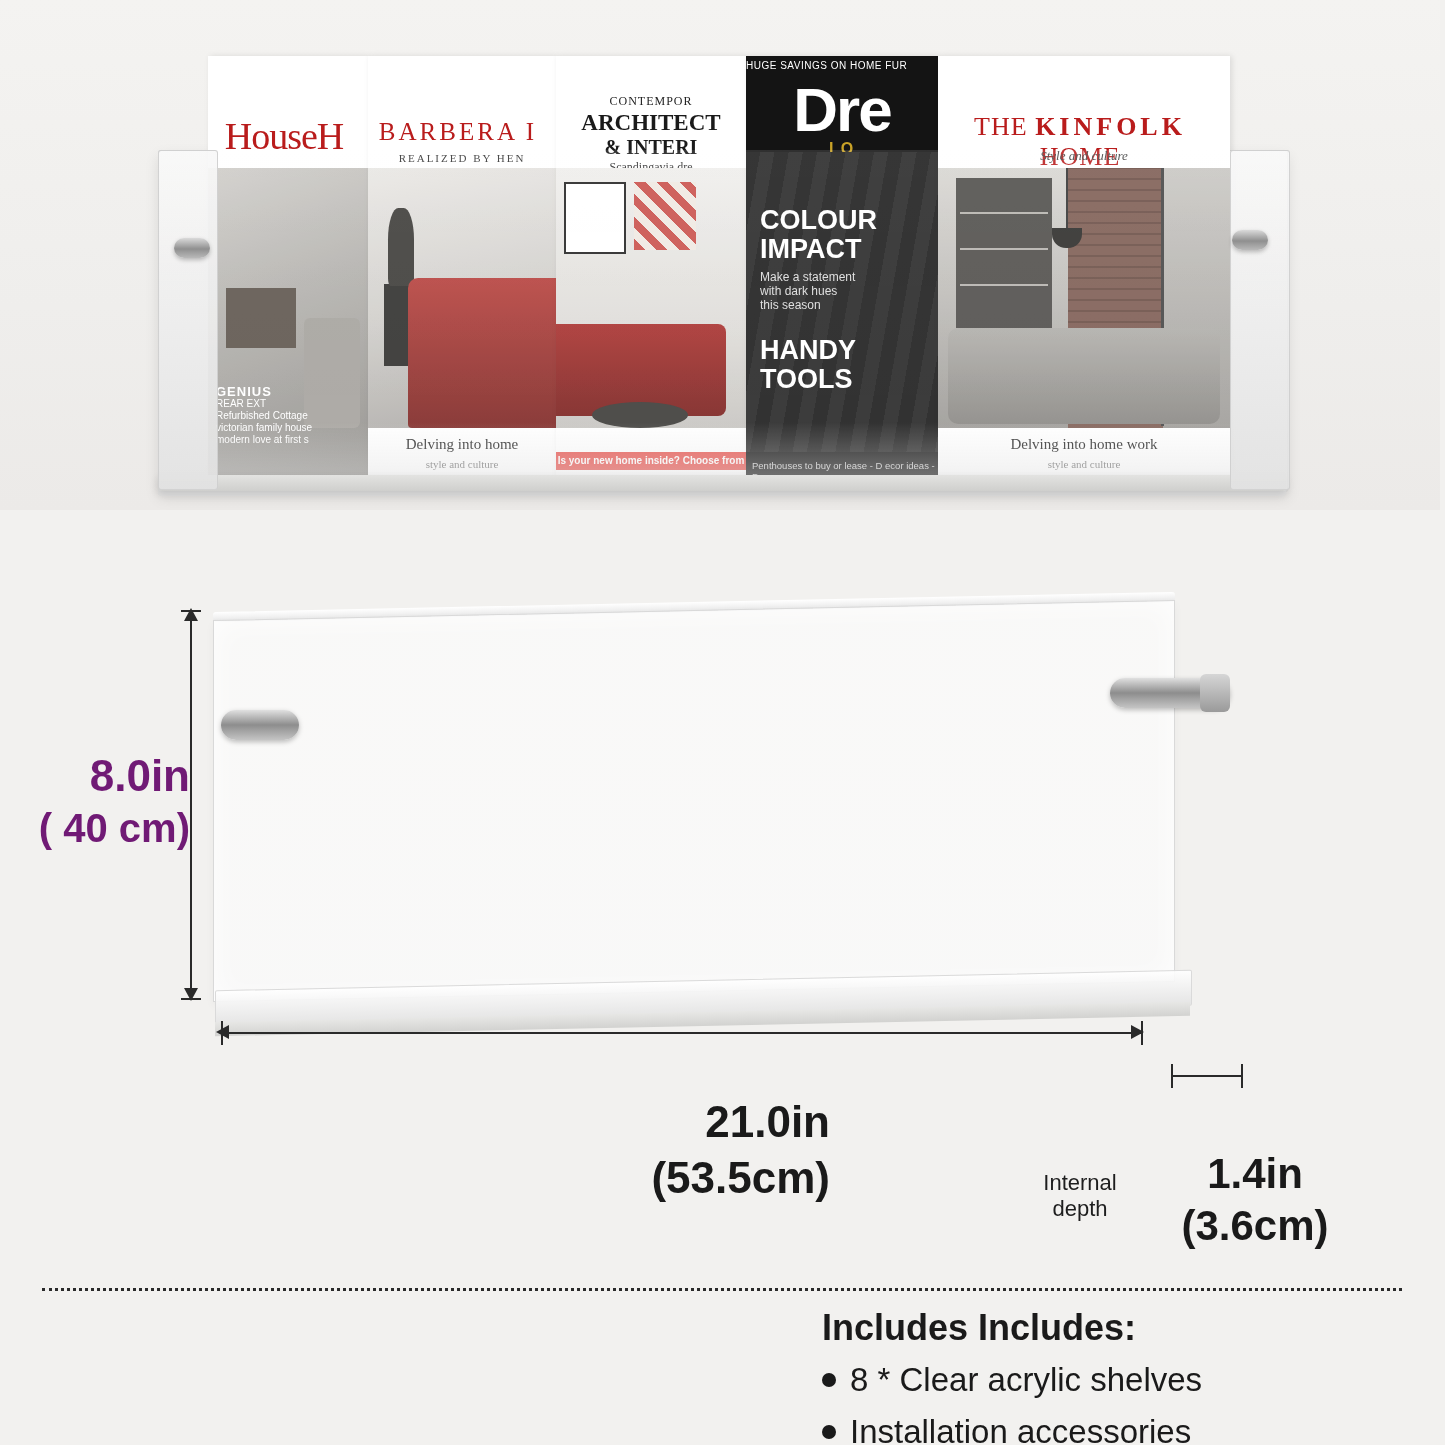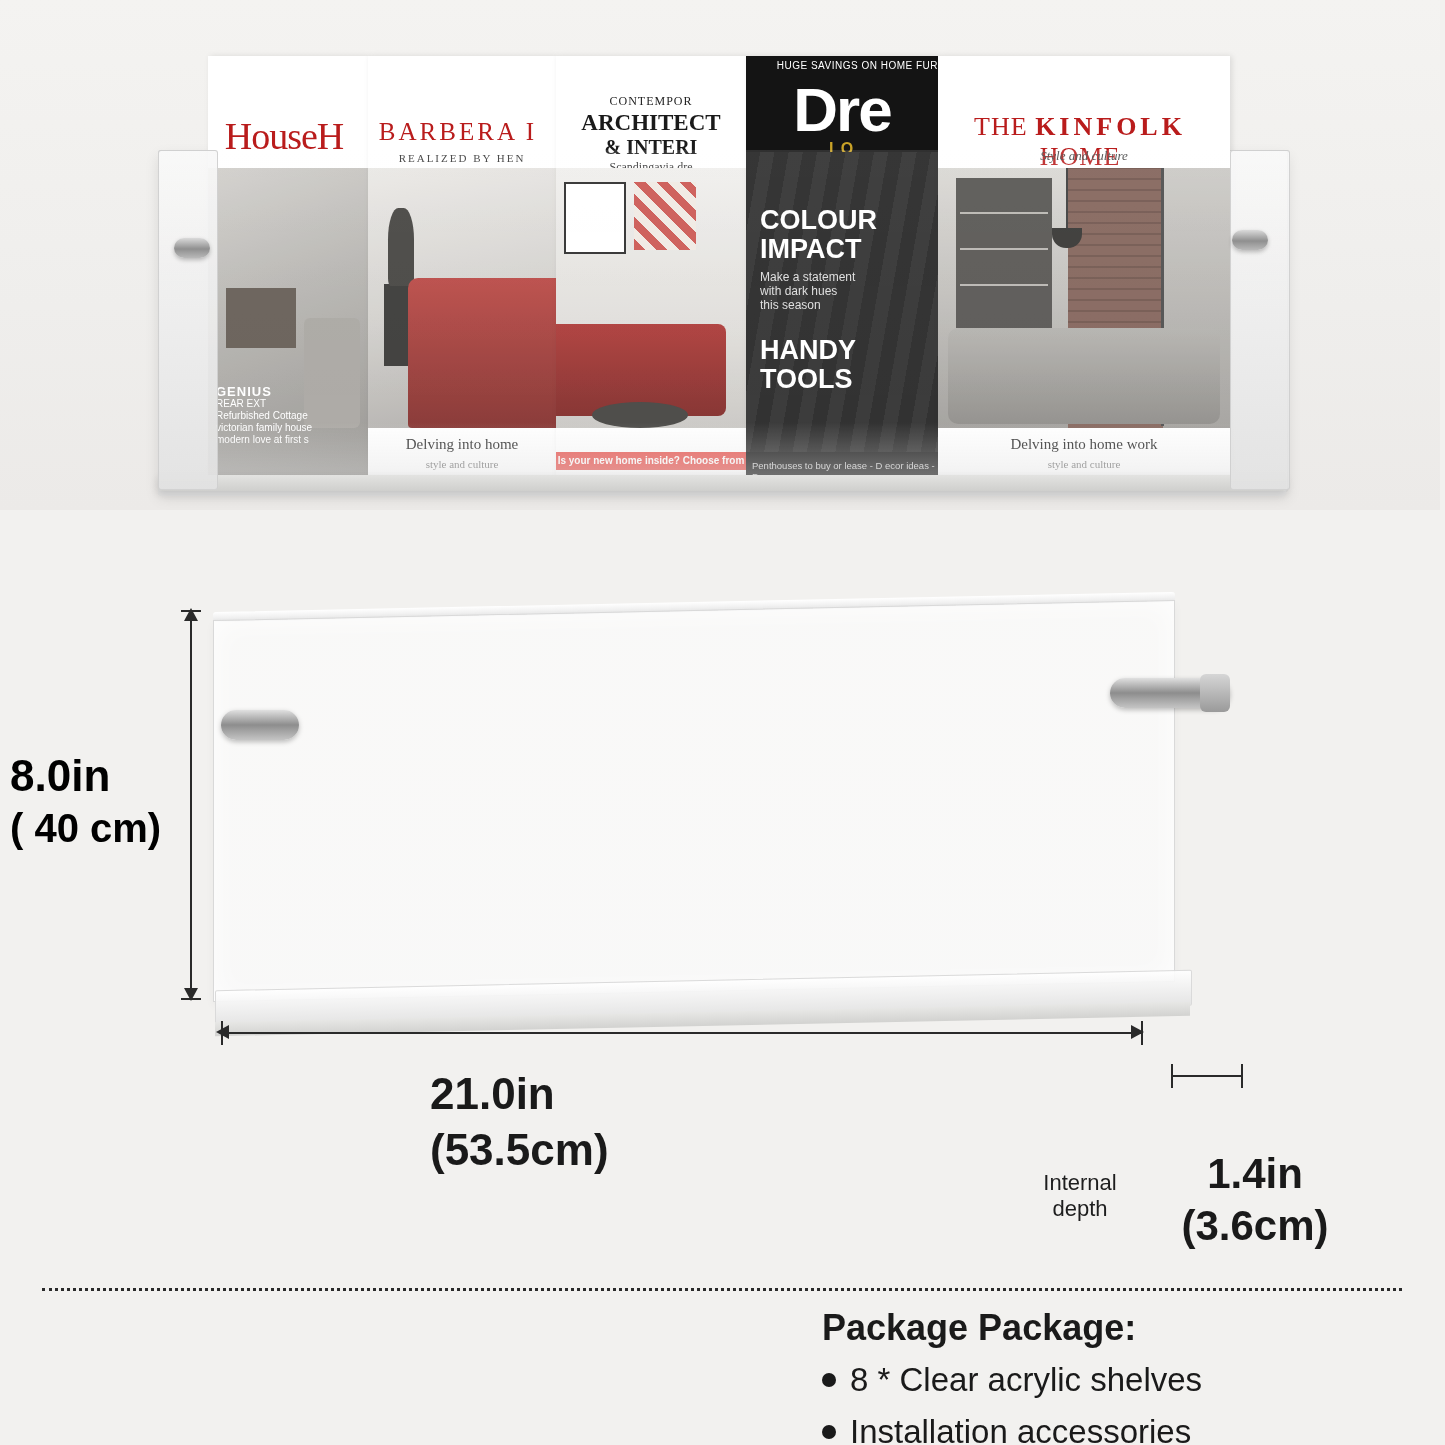--- a/index.html
+++ b/index.html
@@ -103,21 +103,21 @@
   .m3 .art{position:absolute;top:14px;left:8px;width:58px;height:68px;background:#fff;border:2px solid #222;}
   .m3 .art2{position:absolute;top:14px;left:78px;width:62px;height:68px;background:repeating-linear-gradient(45deg,#c94f4a 0 8px,#f0e9e2 8px 16px);}
   .m3 .sofa{position:absolute;left:-10px;right:20px;bottom:70px;height:92px;background:linear-gradient(180deg,#a9302d,#7b211f);border-radius:8px;}
   .m3 .table{position:absolute;left:36px;bottom:58px;width:96px;height:26px;background:#3b3a37;border-radius:50%;}
   .m3 .foot .bar{position:absolute;left:0;right:0;top:24px;height:18px;background:#e8534e;}
   .m3 .foot .bar span{display:block;text-align:center;color:#fff;font-size:10px;line-height:18px;font-family:"Liberation Sans",sans-serif;font-weight:bold;}
 
   
   .m4{width:192px;background:#111;}
   .m4 .head{background:#141414;height:96px;}
-  .m4 .banner{position:absolute;left:0;right:0;top:4px;text-align:right;color:#fff;font-size:10px;letter-spacing:0.5px;font-family:"Liberation Sans",sans-serif;}
+  .m4 .banner{position:absolute;left:0;right:0;top:4px;text-align:left;color:#fff;font-size:10px;letter-spacing:0.5px;font-family:"Liberation Sans",sans-serif;}
   .m4 .big{position:absolute;left:0;right:0;top:18px;text-align:center;color:#fff;font-family:"Liberation Sans",sans-serif;font-weight:bold;font-size:62px;letter-spacing:-2px;}
   .m4 .lo{position:absolute;left:0;right:0;top:84px;text-align:center;color:#c9a227;font-family:"Liberation Sans",sans-serif;font-weight:bold;font-size:16px;letter-spacing:2px;}
   .m4 .photo{top:96px;background:
      repeating-linear-gradient(100deg,#1b1b1b 0 14px,#262626 14px 28px),
      #1b1b1b;}
   .m4 .ctxt{position:absolute;left:14px;top:150px;color:#fff;}
   .m4 .ctxt .h{font-size:27px;font-weight:bold;line-height:29px;font-family:"Liberation Sans",sans-serif;}
   .m4 .ctxt .p{font-size:12px;line-height:14px;margin-top:6px;color:#ddd;}
   .m4 .ctxt2{position:absolute;left:14px;top:280px;color:#fff;font-size:27px;font-weight:bold;line-height:29px;}
   .m4 .footdark{position:absolute;left:0;right:0;bottom:0;height:34px;background:#141414;}
@@ -177,32 +177,32 @@
 
   
   .dim-v{position:absolute;left:190px;top:90px;height:390px;width:2px;background:#2a2a2a;}
   .dim-v:before,.dim-v:after{content:"";position:absolute;left:-9px;width:20px;height:2px;background:#2a2a2a;}
   .dim-v:before{top:0;}
   .dim-v:after{bottom:0;}
   .arrow-up{position:absolute;left:184px;top:88px;width:0;height:0;border-left:7px solid transparent;border-right:7px solid transparent;border-bottom:13px solid #2a2a2a;}
   .arrow-dn{position:absolute;left:184px;top:468px;width:0;height:0;border-left:7px solid transparent;border-right:7px solid transparent;border-top:13px solid #2a2a2a;}
 
   .label-h{
-    position:absolute;left:10px;top:230px;width:180px;text-align:left;
-    font-size:44px;font-weight:bold;color:#000000;line-height:52px;
+    position:absolute;left:10px;top:230px;width:180px;text-align:right;
+    font-size:44px;font-weight:bold;color:#701a75;line-height:52px;
   }
   .label-h .cm{font-size:40px;font-weight:bold;}
 
   .dim-w{position:absolute;left:222px;top:512px;width:920px;height:2px;background:#2a2a2a;}
   .dim-w .capL{position:absolute;left:-1px;top:-11px;width:2px;height:24px;background:#2a2a2a;}
   .dim-w .capR{position:absolute;right:-1px;top:-11px;width:2px;height:24px;background:#2a2a2a;}
   .arrow-l{position:absolute;left:216px;top:505px;width:0;height:0;border-top:7px solid transparent;border-bottom:7px solid transparent;border-right:13px solid #2a2a2a;}
   .arrow-r{position:absolute;left:1131px;top:505px;width:0;height:0;border-top:7px solid transparent;border-bottom:7px solid transparent;border-left:13px solid #2a2a2a;}
 
-  .label-w{position:absolute;left:430px;top:546px;width:400px;text-align:left;font-size:44px;font-weight:bold;line-height:56px;}
+  .label-w{position:absolute;left:430px;top:574px;width:400px;text-align:right;font-size:44px;font-weight:bold;line-height:56px;}
 
   .dim-d{position:absolute;left:1172px;top:555px;width:70px;height:2px;background:#2a2a2a;}
   .dim-d .capL{position:absolute;left:-1px;top:-11px;width:2px;height:24px;background:#2a2a2a;}
   .dim-d .capR{position:absolute;right:-1px;top:-11px;width:2px;height:24px;background:#2a2a2a;}
   .label-d{position:absolute;left:1140px;top:628px;width:230px;text-align:center;font-size:42px;font-weight:bold;line-height:52px;}
   .label-intdepth{position:absolute;left:1020px;top:650px;width:120px;text-align:center;font-size:22px;line-height:26px;color:#1e1e1e;}
 
   
   .divider{
     position:absolute;left:42px;top:1288px;width:1360px;height:0;
@@ -370,21 +370,21 @@
     <div class="label-d">
       <div>1.4in</div>
       <div>(3.6cm)</div>
     </div>
   </div>
 
   <div class="divider"></div>
 
 
   <div class="package">
-    <div class="pkg-title">Package Package:</div>
+    <div class="pkg-title">Includes Includes:</div>
     <div class="pkg-item">
       <span class="bullet"></span>
       <span>8 * Clear acrylic shelves</span>
     </div>
     <div class="pkg-item">
       <span class="bullet"></span>
       <span>Installation accessories</span>
     </div>
   </div>
 

